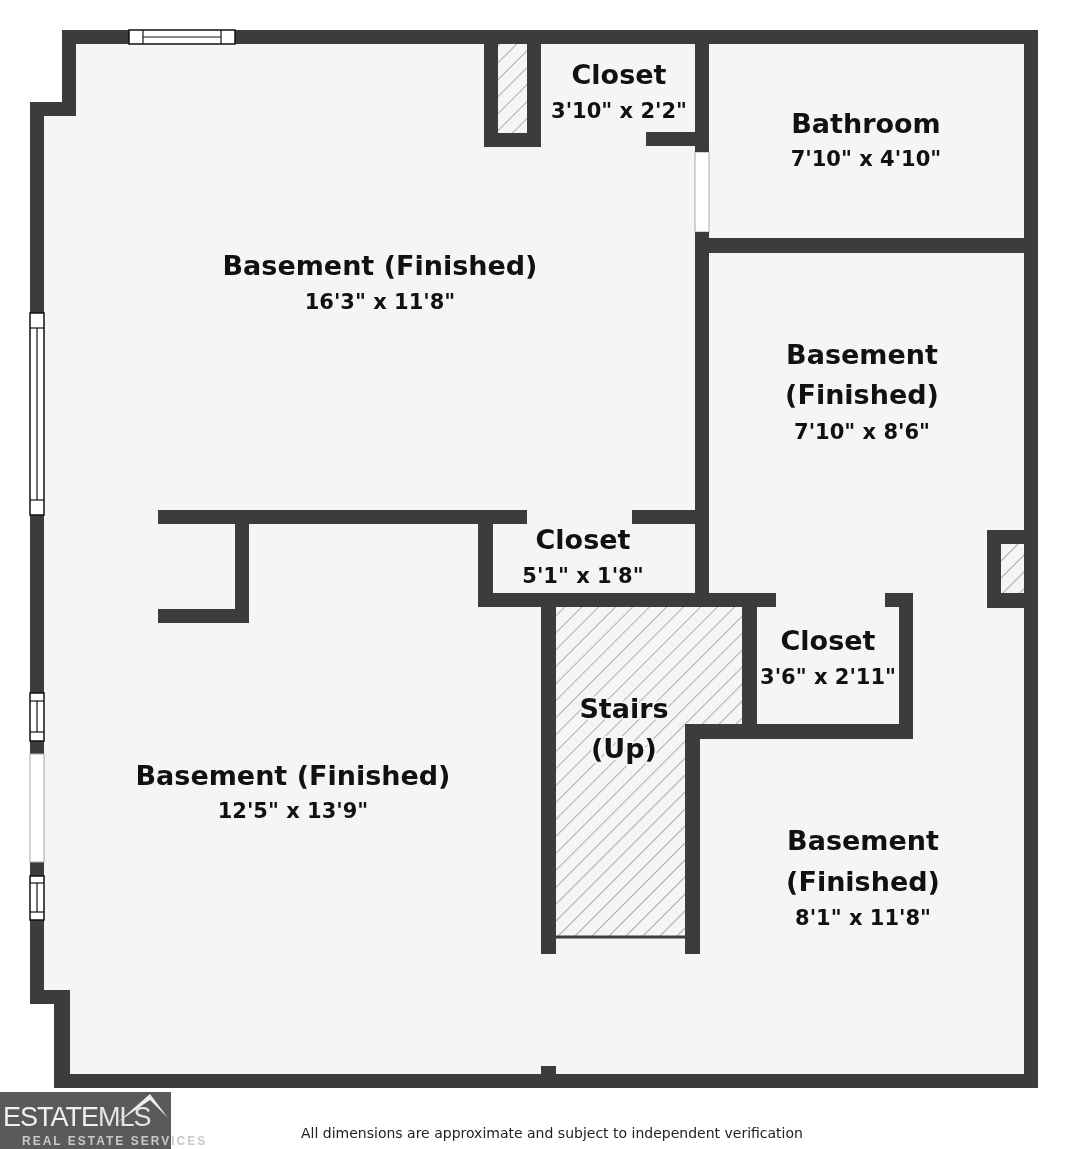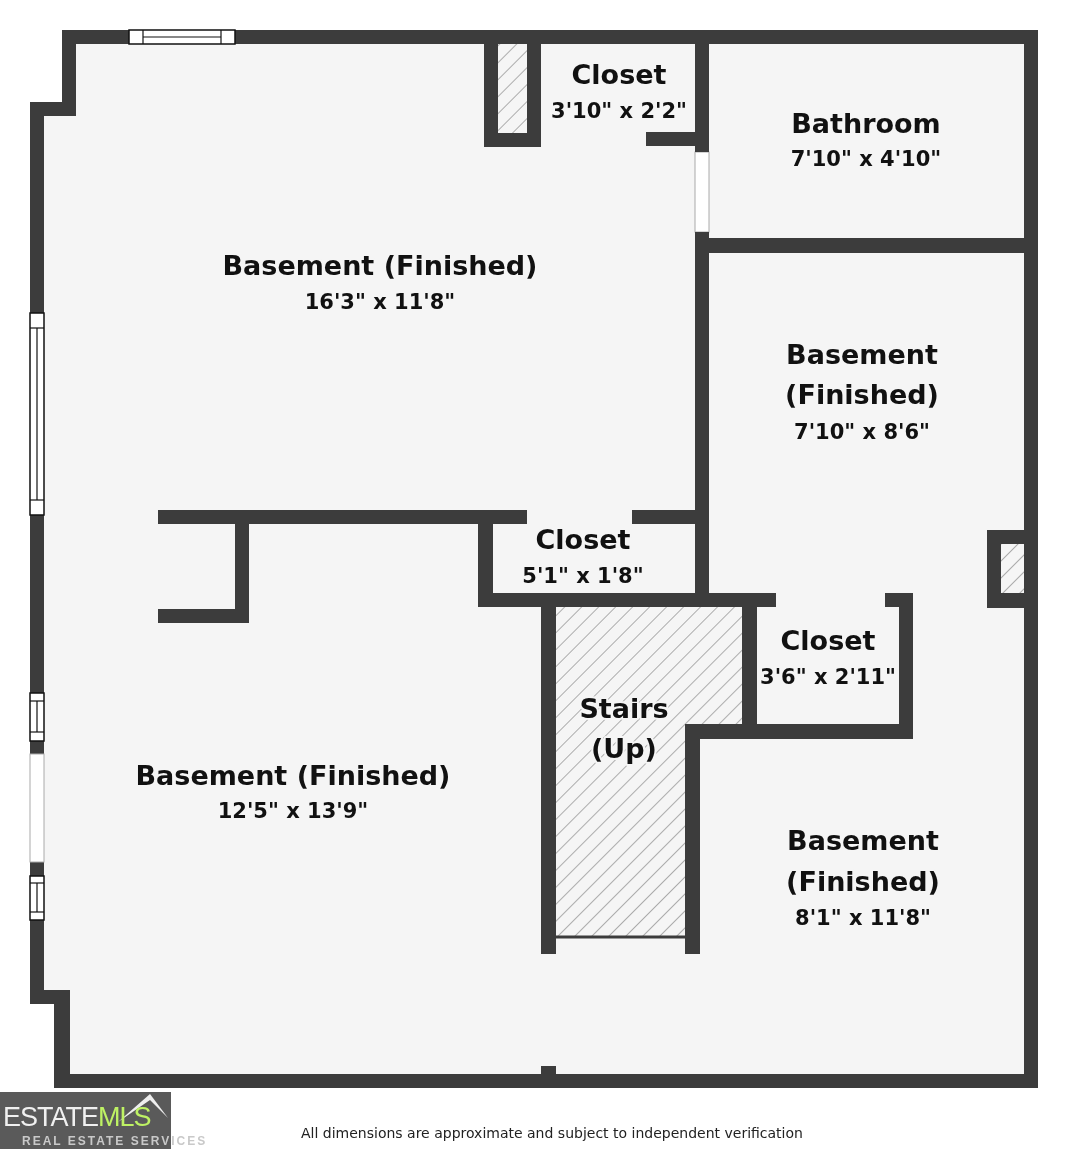--- a/index.html
+++ b/index.html
@@ -6,21 +6,21 @@
   body{width:1068px;height:1149px;position:relative;overflow:hidden;font-family:"DejaVu Sans","Liberation Sans",sans-serif;}
   #plan{position:absolute;left:0;top:0;width:1068px;height:1149px;}
   .wall{fill:#3c3c3c;}
   .floor{fill:#f5f5f5;}
   .lbl-name{font-family:"DejaVu Sans",sans-serif;font-weight:bold;font-size:27px;fill:#111111;text-anchor:middle;}
   .lbl-dim{font-family:"DejaVu Sans",sans-serif;font-weight:bold;font-size:21px;fill:#111111;text-anchor:middle;}
   .halo{paint-order:stroke;stroke:#f5f5f5;stroke-width:4px;stroke-linejoin:round;}
   .win{fill:#ffffff;stroke:#111111;stroke-width:1.5;}
   .logo{position:absolute;left:0;top:1092px;width:171px;height:57px;background:#5a5a5a;}
   .logo-main{position:absolute;left:3px;top:10px;font-family:"Liberation Sans",sans-serif;font-size:27px;letter-spacing:-1px;color:#f0f0f0;white-space:nowrap;}
-  .logo-main .thin{color:#bef264;font-weight:normal;}
+  .logo-main .thin{color:#e5e5e5;font-weight:normal;}
   .logo-sub{position:absolute;left:22px;top:42px;font-family:"Liberation Sans",sans-serif;font-size:12px;letter-spacing:2px;color:#c9c9c9;font-weight:bold;white-space:nowrap;text-align:right;}
   .logo-roof{position:absolute;left:112px;top:0px;}
   .disclaimer{position:absolute;left:301px;top:1125px;font-family:"DejaVu Sans",sans-serif;font-size:14px;color:#222222;white-space:nowrap;}
 </style>
 </head>
 <body>
 
 <svg id="plan" viewBox="0 0 1068 1149" xmlns="http://www.w3.org/2000/svg">
   <defs>
     <pattern id="hatch" patternUnits="userSpaceOnUse" width="12" height="12" patternTransform="rotate(45)">

